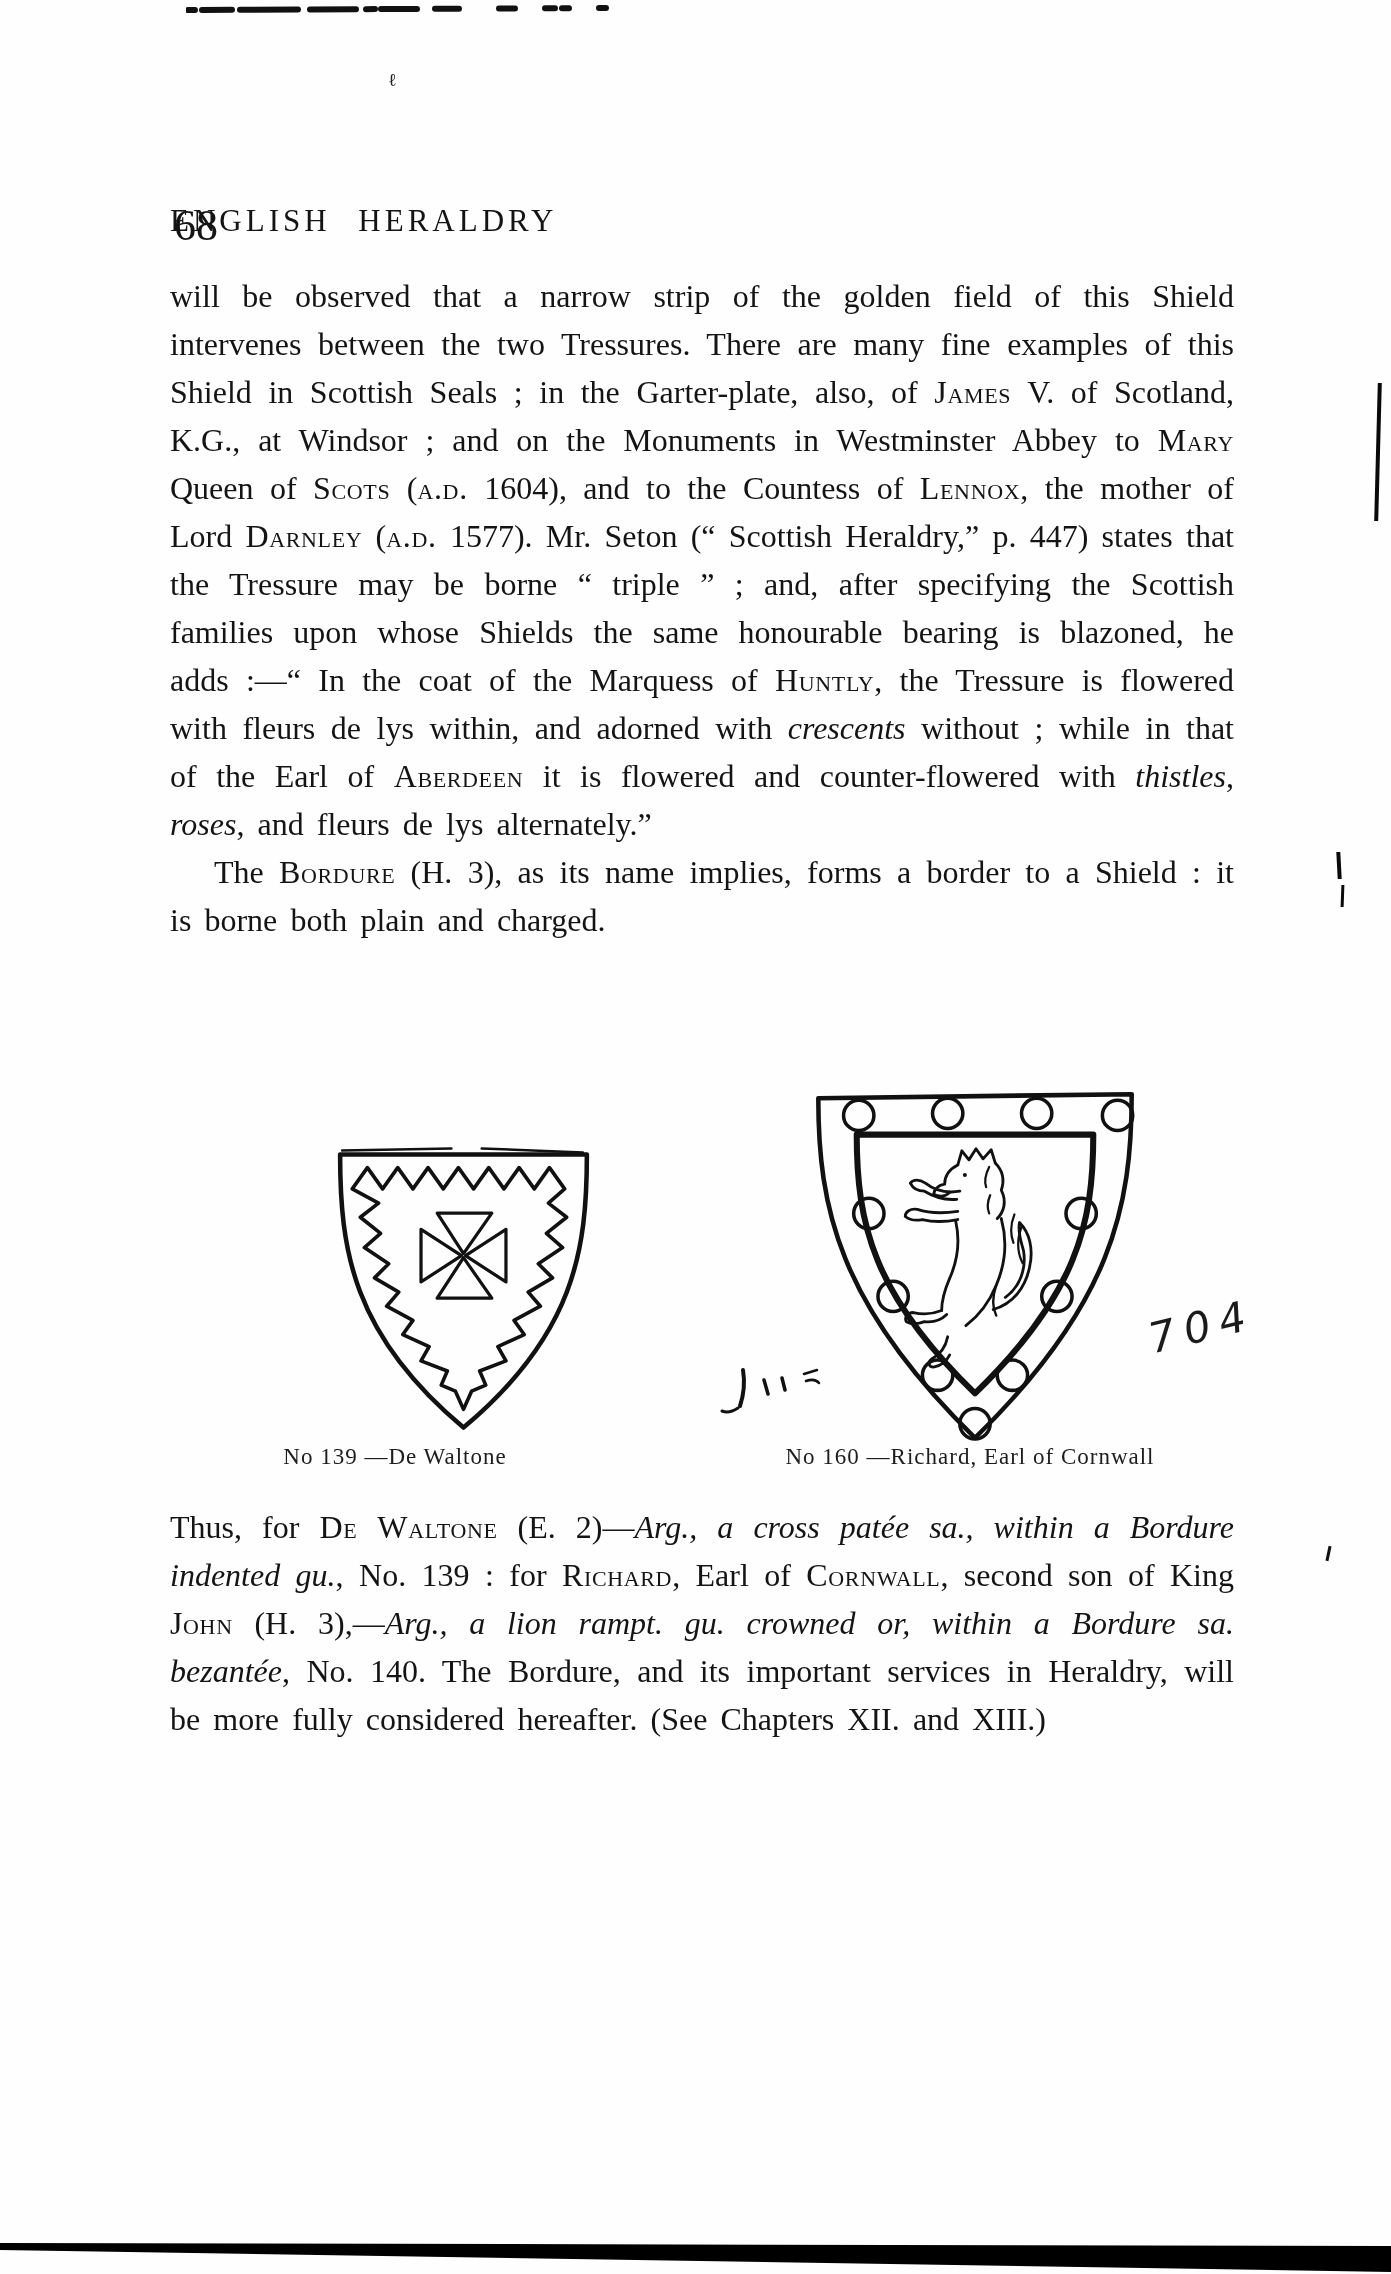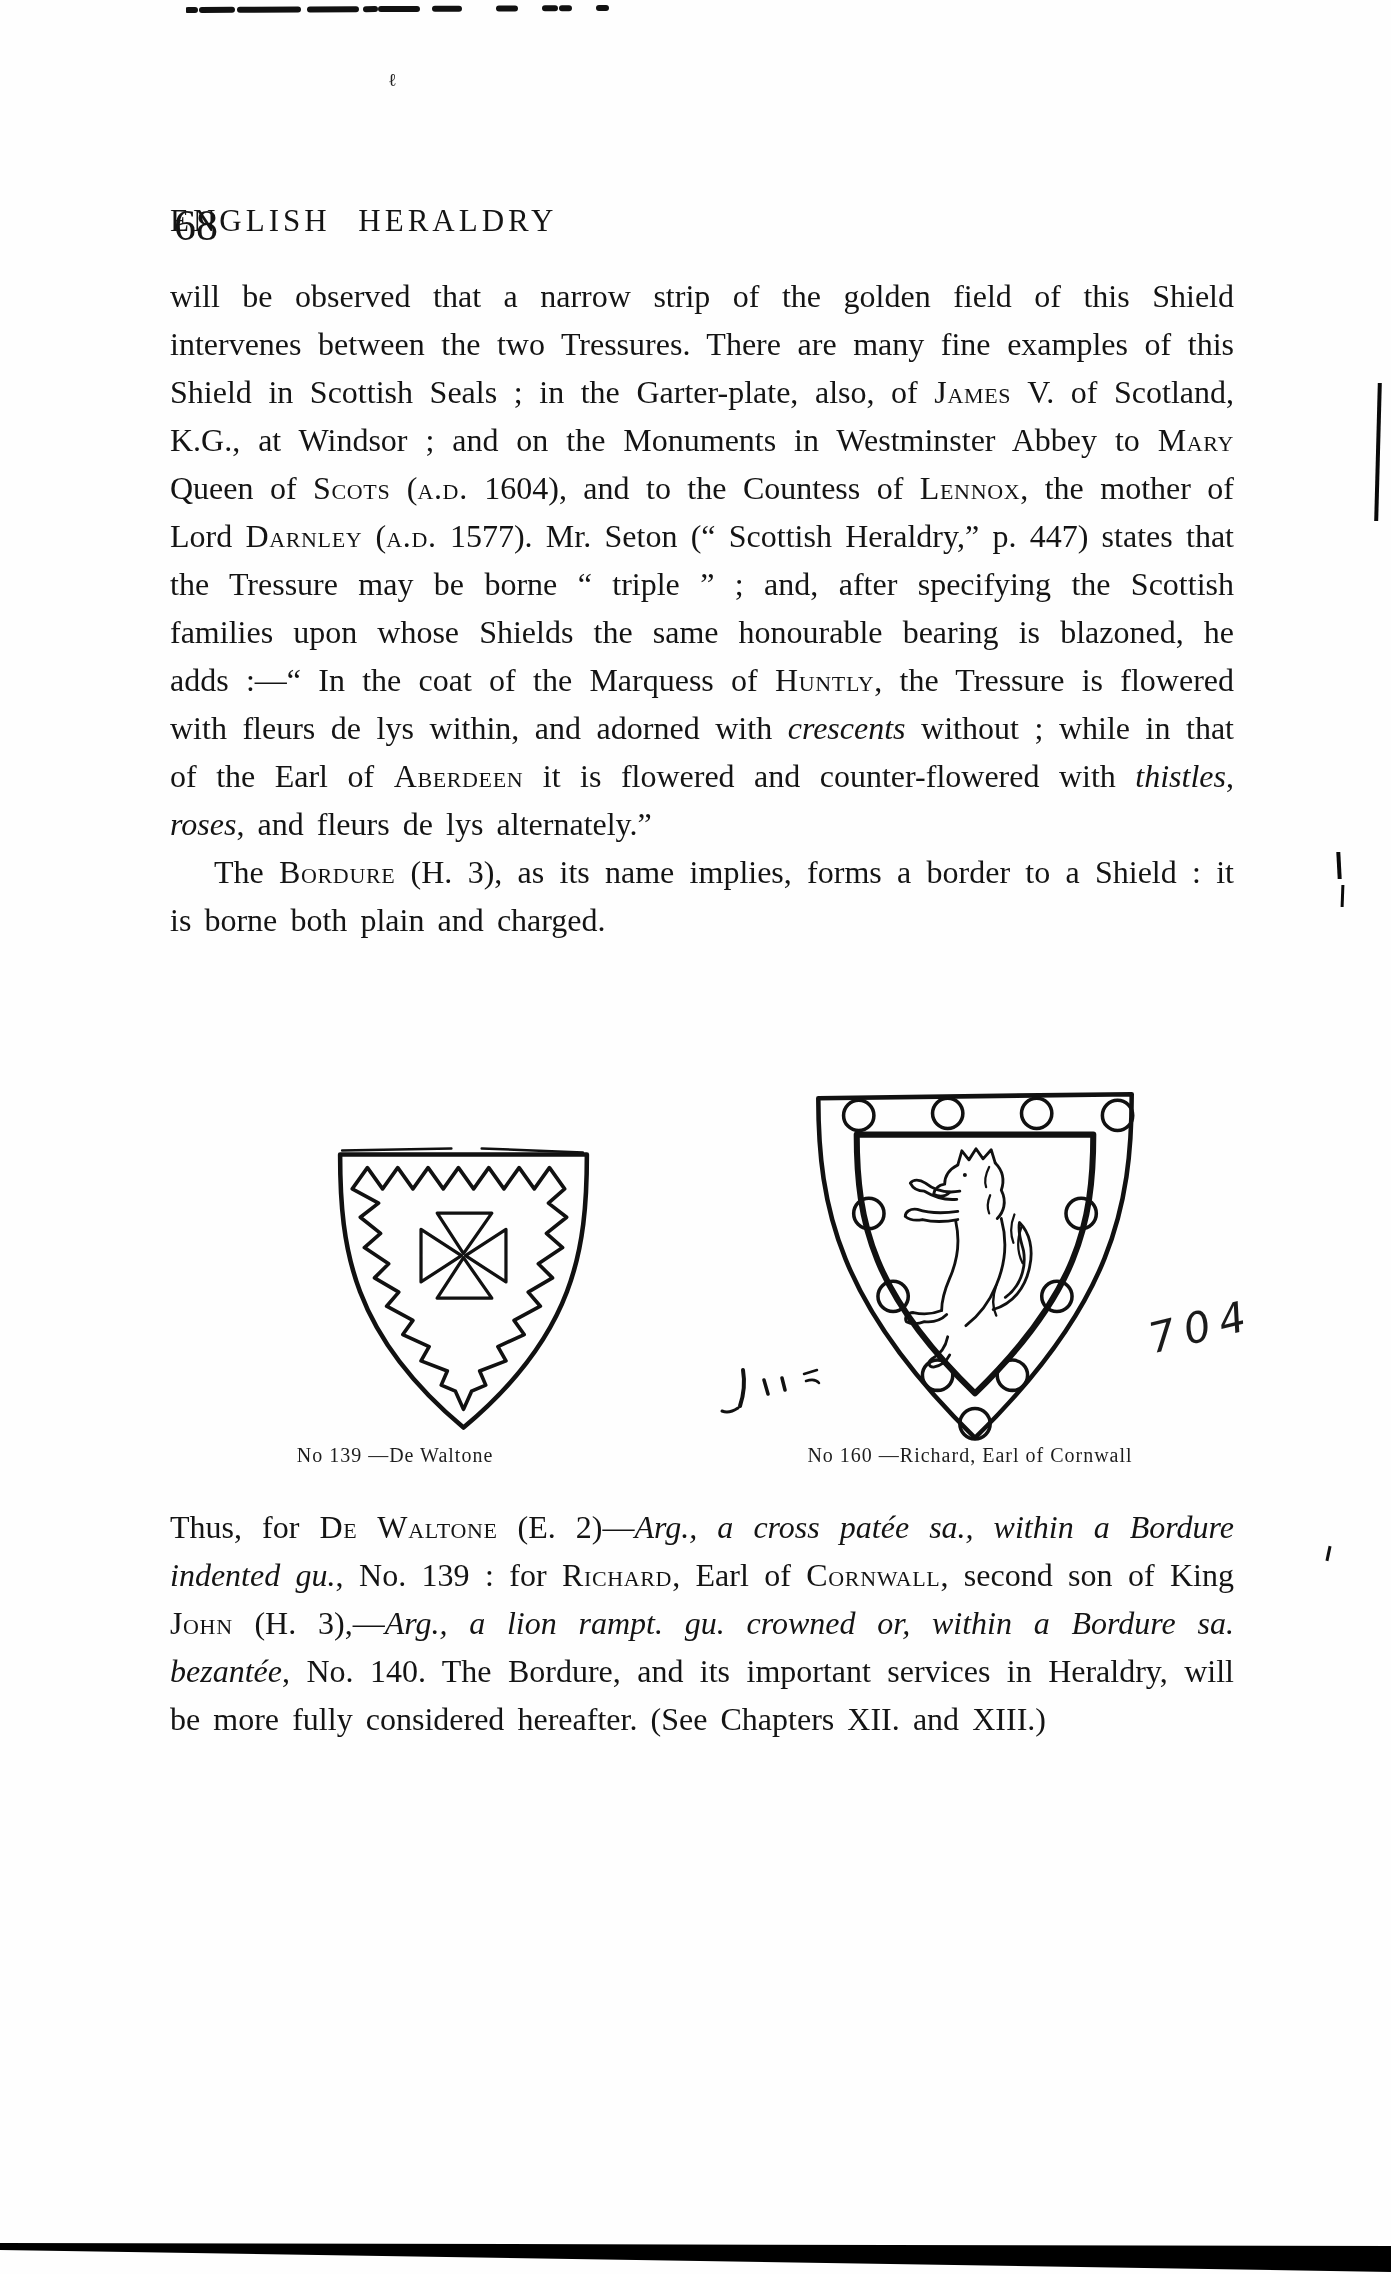--- a/index.html
+++ b/index.html
@@ -25,21 +25,21 @@
   .textcol p{margin:0;padding:0;}
   .block1{top:272px;}
   .block2{top:1503px;}
   p.indent{text-indent:44px;}
   .sc{font-variant:small-caps;letter-spacing:0.02em;}
   .it{font-style:italic;}
   
   .figure{position:absolute;}
   .fig-left{left:330px;top:1140px;}
   .fig-right{left:806px;top:1080px;}
-  .caption{position:absolute;top:1444px;font-size:20px;letter-spacing:1px;
+  .caption{position:absolute;top:1444px;font-size:23px;letter-spacing:1px;
     text-align:center;color:#1d1d1d;}
   .cap-left{left:228px;width:334px;}
   .cap-right{left:738px;width:464px;}
   svg .ln{fill:none;stroke:#111;stroke-linecap:round;stroke-linejoin:round;}
   
   .handwriting{
     position:absolute;left:1148px;top:1302px;
     font-family:"DejaVu Sans",sans-serif;font-style:italic;
     font-size:42px;letter-spacing:9px;color:#1b1b1b;
     transform:rotate(-14deg);

